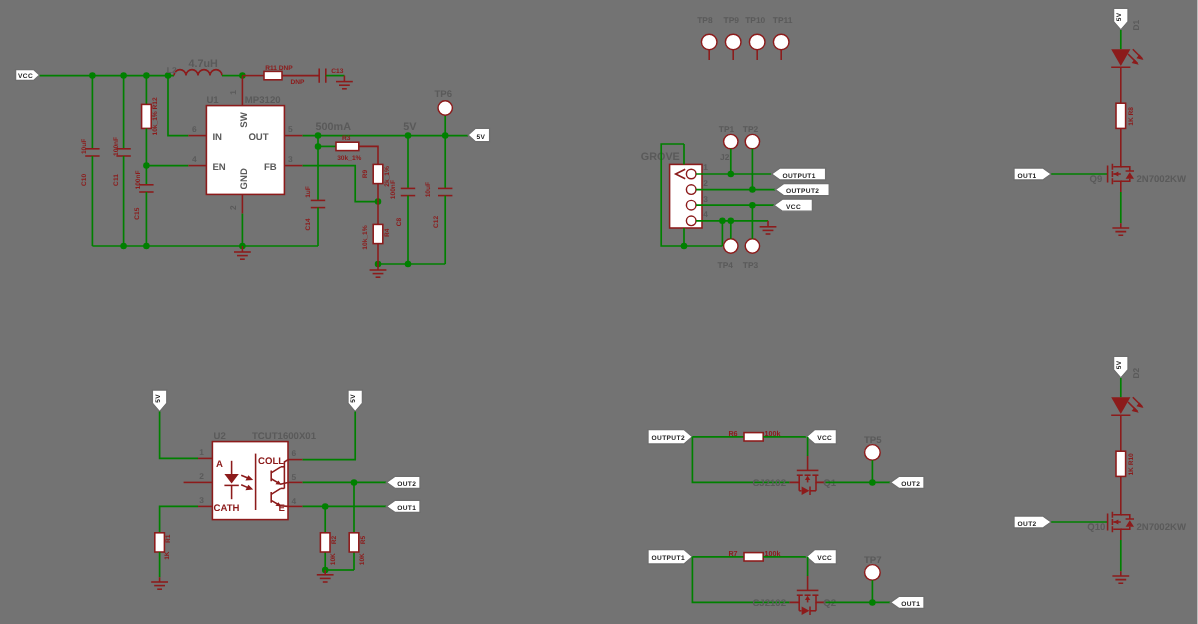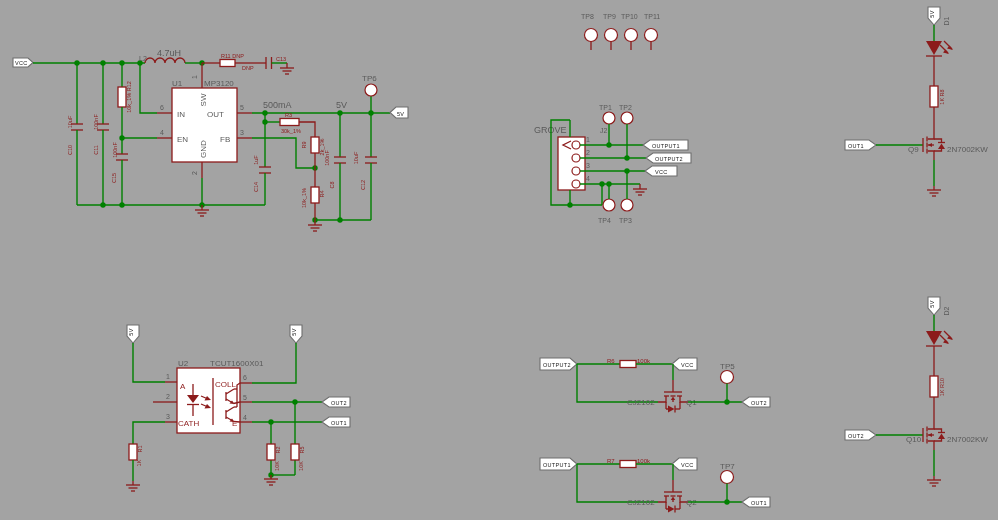--- a/index.html
+++ b/index.html
@@ -1,16 +1,16 @@
 <!DOCTYPE html>
 <html><head>
 <meta charset="utf-8">
 <style>
   html,body{margin:0;padding:0;background:#fff;}
-  #canvas{position:relative;width:998px;height:520px;background:#a3a3a3;overflow:hidden;}
+  #canvas{position:relative;width:998px;height:520px;background:#737373;overflow:hidden;font-weight:bold;}
   svg{display:block;}
   text{font-family:"Liberation Sans",sans-serif;}
   .w{stroke:#008000;stroke-width:1.4;fill:none;}
   .m{stroke:#8c1b1b;stroke-width:1.3;fill:none;}
   .mf{fill:#8c1b1b;stroke:none;}
   .dot{fill:#008000;stroke:none;}
   .tpc{fill:#fff;stroke:#8c1b1b;stroke-width:1.2;}
   .flag{fill:#fff;stroke:#6e6e6e;stroke-width:1.1;}
   .box{fill:#fff;stroke:#8c1b1b;stroke-width:1.3;}
   .tg{fill:#5a5a5a;}

